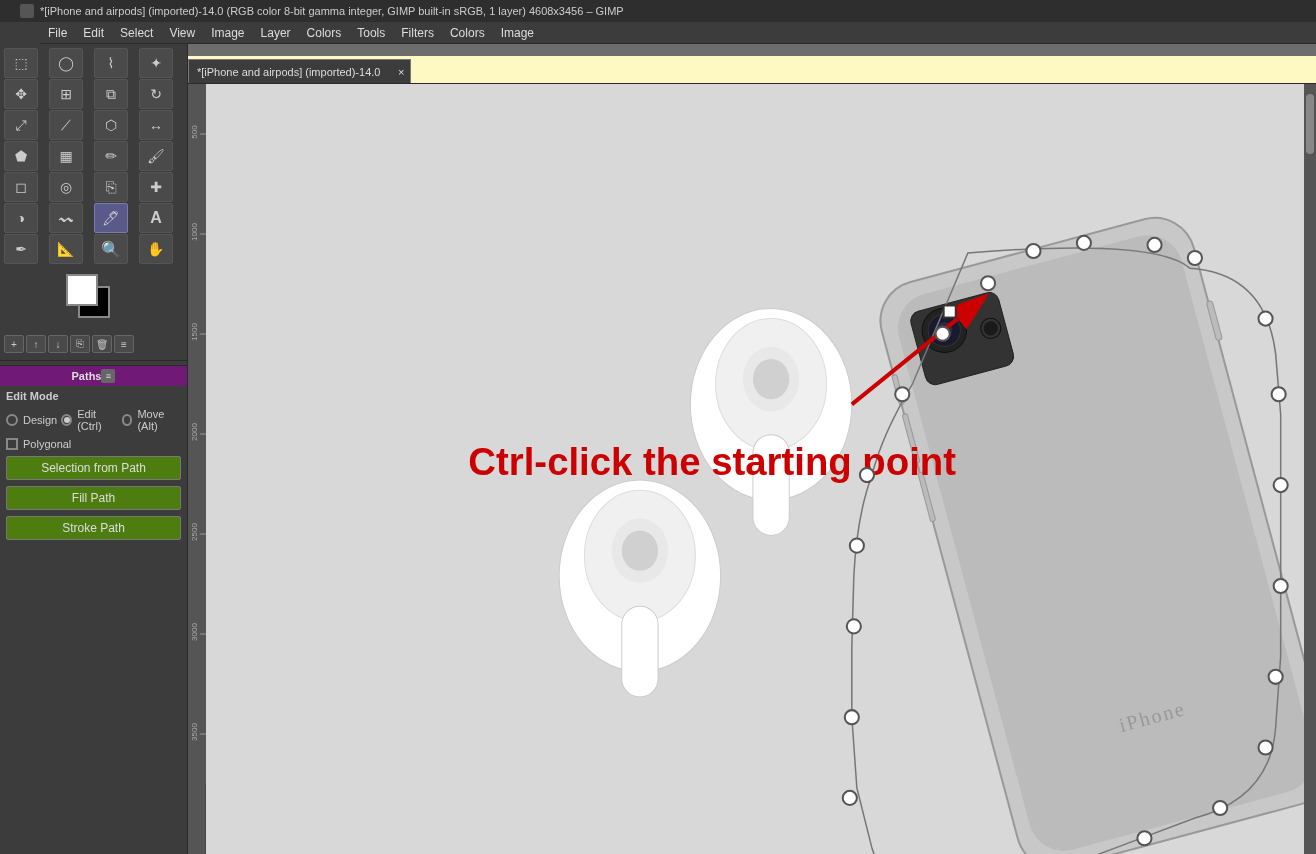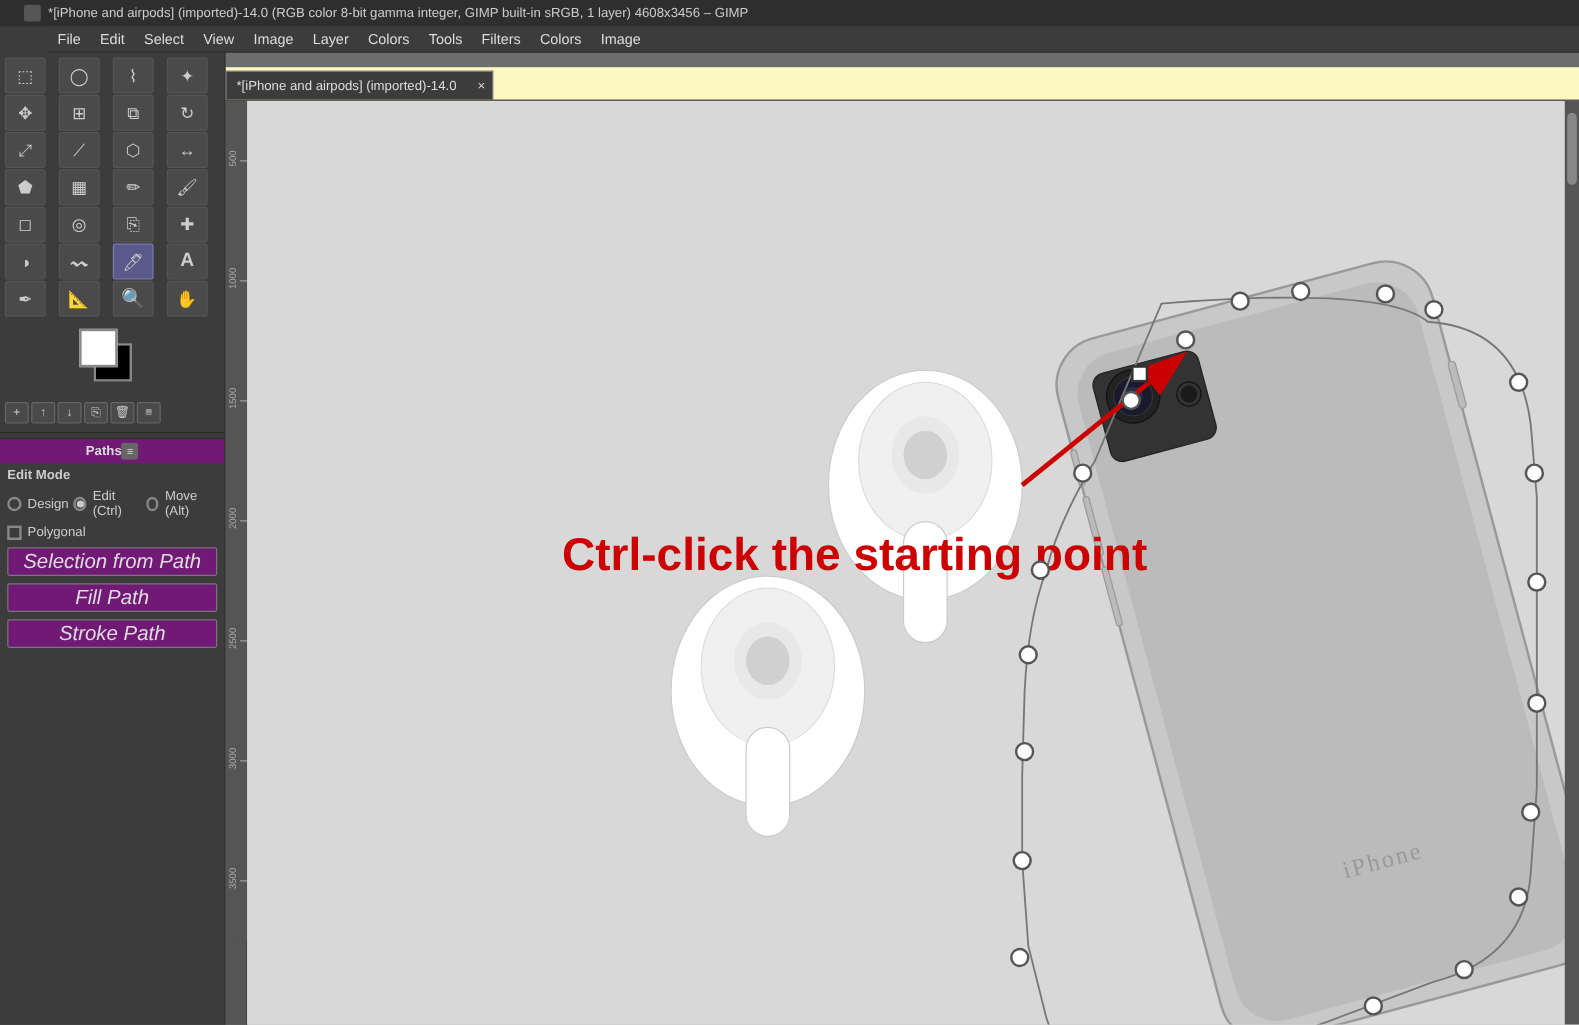--- a/index.html
+++ b/index.html
@@ -195,30 +195,29 @@
     }
     .checkbox-box {
       width: 12px; height: 12px;
       border: 2px solid #888;
       background: transparent;
     }
 
     .action-btn {
       width: 100%;
       height: 24px;
-      background: #701a75;
+      background: #4d7c0f;
       border: 1px solid #777;
       color: #ddd;
-      font-size: 17px;
+      font-size: 12px;
       margin-top: 6px;
       cursor: pointer;
       border-radius: 2px;
       text-align: center;
       line-height: 22px;
-      font-style: italic;
     }
 
     
     #canvas-area {
       flex: 1;
       background: #6d6d6d;
       position: relative;
       overflow: hidden;
     }
 

